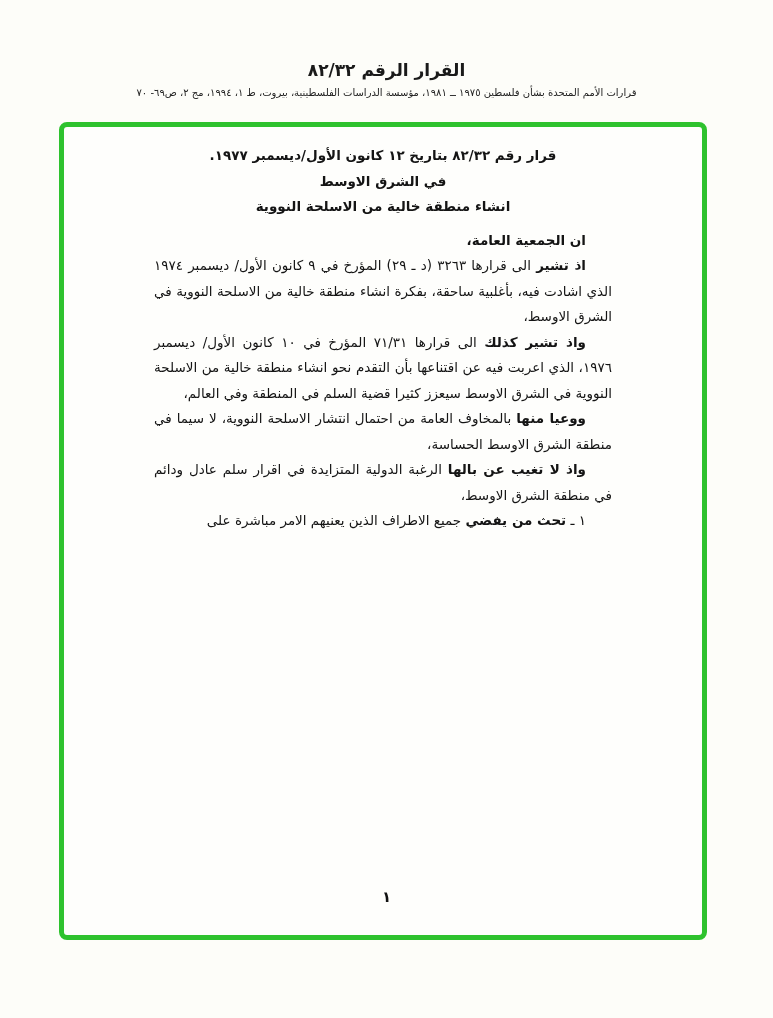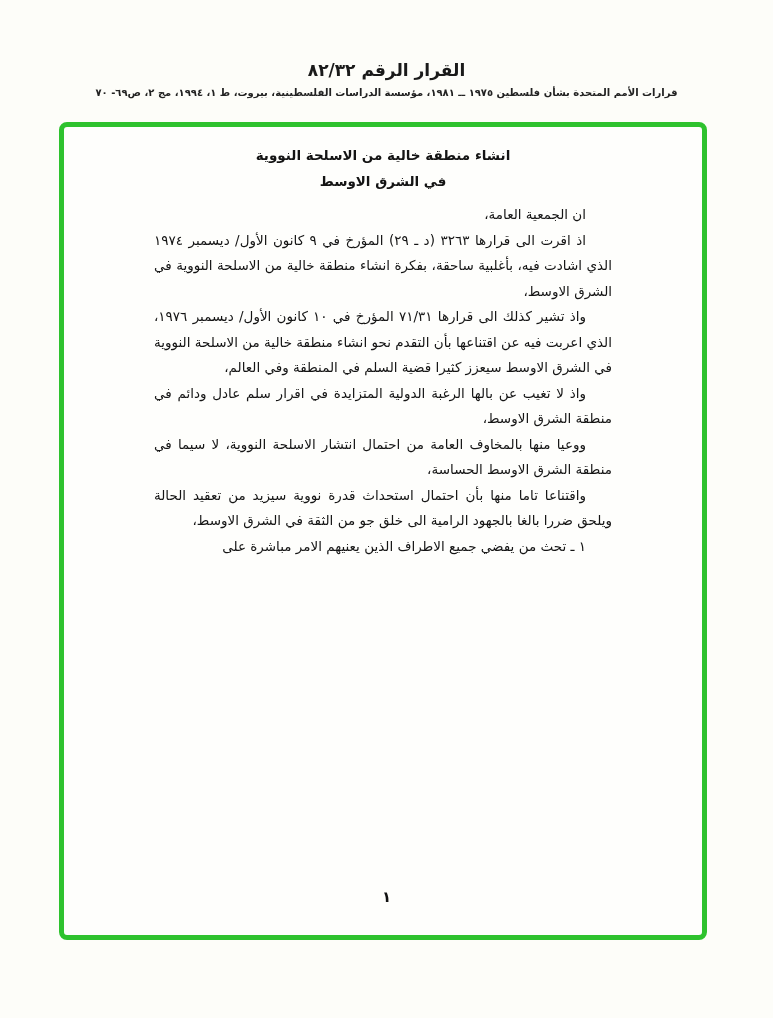--- a/index.html
+++ b/index.html
@@ -6,89 +6,87 @@
   body {
     width:773px; height:1018px;
     background:#fdfdf9;
     font-family:"DejaVu Sans", sans-serif;
     color:#1a1a1a;
   }
   .page { position:relative; width:773px; height:948px; overflow:hidden; }
 
   .header { position:absolute; top:60px; left:0; width:100%; text-align:center; direction:rtl; }
   .header-title { font-size:17px; font-weight:bold; letter-spacing:0.5px; }
-  .header-source { margin-top:7px; font-size:10px; font-weight:bold; color:#222; }
+  .header-source { margin-top:7px; font-size:10px; font-weight:normal; color:#222; }
 
   .res-box {
     position:absolute; left:59px; top:122px;
     width:648px; height:818px;
     border:5px solid #2ec22e; border-radius:8px;
     background:#fefefc; box-sizing:border-box;
   }
   .content {
     direction:rtl;
     padding:16px 90px 0 90px;
     font-size:13.5px; line-height:25.5px;
     text-align:justify; text-justify:inter-word;
     color:#141414;
   }
   .doc-title { text-align:center; font-weight:bold; }
   .body-block { margin-top:8px; }
   .para { margin:0; text-indent:26px; }
-  .lead { font-weight:normal; }
+  .lead { font-weight:bold; }
 
   .page-number {
     position:absolute; left:0; bottom:42px; width:100%;
     text-align:center; font-size:15px; font-weight:bold; color:#111;
   }
 </style>
 </head>
 <body>
 
 <div class="page">
 
   <div class="header">
     <div class="header-title">القرار الرقم  ٨٢/٣٢</div>
     <div class="header-source">قرارات الأمم المتحدة بشأن فلسطين ١٩٧٥ ــ ١٩٨١، مؤسسة الدراسات الفلسطينية، بيروت، ط ١، ١٩٩٤، مج ٢، ص٦٩- ٧٠</div>
   </div>
 
   <div class="res-box">
     <div class="content">
 
       <div class="doc-title">
+        <div>قرار رقم ٨٢/٣٢ بتاريخ ١٢ كانون الأول/ديسمبر ١٩٧٧.</div>
+        <div>في الشرق الاوسط</div>
         <div>انشاء منطقة خالية من الاسلحة النووية</div>
-        <div>في الشرق الاوسط</div>
       </div>
 
       <div class="body-block">
 
         <div class="para">
           <span></span><span class="lead">ان الجمعية العامة،</span><span></span>
         </div>
 
         <div class="para">
-          <span></span><span class="lead">اذ اقرت</span><span> الى قرارها ٣٢٦٣ (د ـ ٢٩) المؤرخ في ٩ كانون الأول/ ديسمبر ١٩٧٤ الذي اشادت فيه، بأغلبية ساحقة، بفكرة انشاء منطقة خالية من الاسلحة النووية في الشرق الاوسط،</span>
+          <span></span><span class="lead">اذ تشير</span><span> الى قرارها ٣٢٦٣ (د ـ ٢٩) المؤرخ في ٩ كانون الأول/ ديسمبر ١٩٧٤ الذي اشادت فيه، بأغلبية ساحقة، بفكرة انشاء منطقة خالية من الاسلحة النووية في الشرق الاوسط،</span>
         </div>
 
 
         <div class="para">
           <span></span><span class="lead">واذ تشير كذلك</span><span> الى قرارها ٧١/٣١ المؤرخ في ١٠ كانون الأول/ ديسمبر ١٩٧٦، الذي اعربت فيه عن اقتناعها بأن التقدم نحو انشاء منطقة خالية من الاسلحة النووية في الشرق الاوسط سيعزز كثيرا قضية السلم في المنطقة وفي العالم،</span>
         </div>
 
         <div class="para">
-          <span></span><span class="lead">واذ لا تغيب عن بالها</span><span> الرغبة الدولية المتزايدة في اقرار سلم عادل ودائم في منطقة الشرق الاوسط،</span>
-        </div>
-
-        <div class="para">
           <span></span><span class="lead">ووعيا منها</span><span> بالمخاوف العامة من احتمال انتشار الاسلحة النووية، لا سيما في منطقة الشرق الاوسط الحساسة،</span>
         </div>
 
         <div class="para">
-          <span></span><span class="lead">واقتناعا تاما منها</span><span> بأن احتمال استحداث قدرة نووية سيزيد من تعقيد الحالة ويلحق ضررا بالغا بالجهود الرامية الى خلق جو من الثقة في الشرق الاوسط،</span>
+          <span></span><span class="lead">واذ لا تغيب عن بالها</span><span> الرغبة الدولية المتزايدة في اقرار سلم عادل ودائم في منطقة الشرق الاوسط،</span>
         </div>
+
 
 
 
         <div class="para">
           <span>١ ـ </span><span class="lead">تحث من يفضي</span><span> جميع الاطراف الذين يعنيهم الامر مباشرة على</span>
         </div>
 
       </div>
     </div>
   </div>

